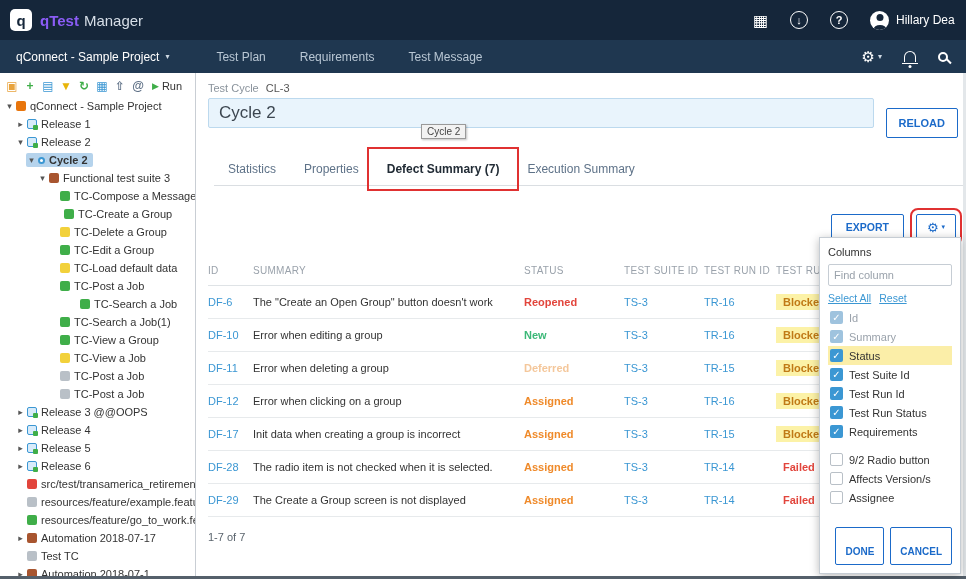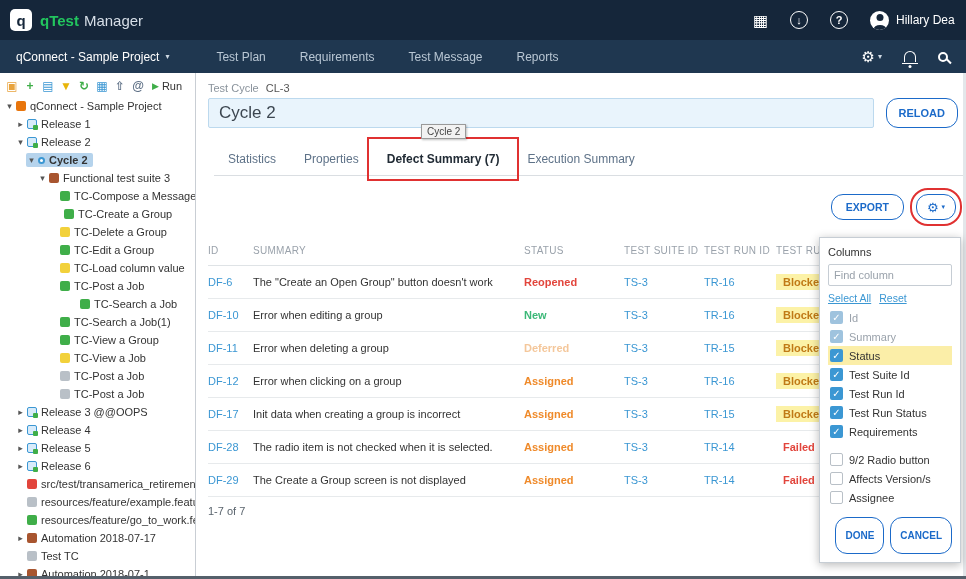--- a/index.html
+++ b/index.html
@@ -6,21 +6,21 @@
   html,body { margin:0; padding:0; }
   body {
     width:966px; height:579px; position:relative; overflow:hidden;
     background:#fff; font-family:"Liberation Sans","DejaVu Sans",sans-serif;
     color:#333;
   }
   
   .topbar { height:40px; background:#15263a; display:flex; align-items:center; padding:0 0 0 10px; }
   .logo-box { width:22px; height:22px; background:#fff; border-radius:5px; color:#15263a;
     font-weight:bold; font-size:15px; display:flex; align-items:center; justify-content:center; margin-right:8px; flex:none; }
-  .brand-bold { color:#22c55e; font-weight:bold; font-size:15px; }
+  .brand-bold { color:#8b5cf6; font-weight:bold; font-size:15px; }
   .brand-light { color:#d7dfe8; font-weight:400; font-size:15px; margin-left:5px; }
   .topbar-spacer { flex:1; }
   .top-icon { color:#fff; margin-left:22px; font-size:16px; flex:none; display:flex; align-items:center; justify-content:center; }
   .circle-icon { width:18px; height:18px; border:1.5px solid #fff; border-radius:50%; font-size:11px; font-weight:bold; }
   .avatar { position:relative; width:19px; height:19px; border-radius:50%; background:#fff; overflow:hidden; margin-left:22px; flex:none; }
   .avatar::before { content:""; position:absolute; top:3px; left:50%; transform:translateX(-50%); width:7px; height:7px; border-radius:50%; background:#15263a; }
   .avatar::after { content:""; position:absolute; bottom:-4px; left:50%; transform:translateX(-50%); width:13px; height:9px; border-radius:50% 50% 0 0; background:#15263a; }
   .user-name { color:#fff; font-size:12px; margin-left:7px; white-space:nowrap; flex:none; width:70px; }
   
   .navbar { height:33px; background:#1f3750; display:flex; align-items:stretch; }
@@ -57,62 +57,62 @@
   .ticon-cycle { width:7px; height:7px; border:2px solid #3b97d3; border-radius:50%; background:#fff; }
   .ticon-suite { background:#a8552f; }
   
   .main { flex:1; position:relative; padding-left:12px; overflow:hidden; }
   .cycle-line { margin-top:9px; font-size:11px; color:#8a939c; }
   .cycle-id { color:#555; margin-left:4px; }
   .title-row { display:flex; margin-top:4px; gap:12px; padding-right:8px; }
   .title-box { flex:1; background:#e9f4fc; border:1px solid #bcd9ee; border-radius:2px; font-size:17px;
     color:#3c4650; padding:0 10px; height:30px; display:flex; align-items:center; cursor:text; }
   .btn { background:#fff; border:1px solid #1b6ac9; color:#1b6ac9; font-weight:bold; font-size:11px;
-    border-radius:12px; padding:0 12px; height:30px; cursor:pointer; font-family:inherit; }
+    border-radius:2px; padding:0 12px; height:30px; cursor:pointer; font-family:inherit;margin-top:10px; }
   .tooltip { position:absolute; left:225px; top:51px; background:#f2f2f2; border:1px solid #9a9a9a;
     font-size:10px; color:#444; padding:1px 5px; box-shadow:1px 1px 2px rgba(0,0,0,.25); z-index:3; }
   .tabs { display:flex; margin-top:15px; margin-left:6px; border-bottom:1px solid #dadee2; padding-right:8px; }
   .tab { font-size:12px; color:#5e7288; padding:9px 14px; cursor:pointer; white-space:nowrap; }
   .tab.active { color:#222c36; font-weight:bold; }
   .red-annotate { outline:2px solid #e03131; outline-offset:4px; }
   .action-row { display:flex; justify-content:flex-end; align-items:center; gap:12px; margin-top:18px; padding-right:10px; }
   .btn.small { height:26px; font-size:10.5px; padding:0 14px; }
   .gear-btn { width:40px; display:flex; align-items:center; justify-content:center; gap:3px; padding:0; }
   .gear-btn .gear-glyph { font-size:13px; }
   .gear-btn .sel-caret { font-size:7px; }
   .table { margin-top:16px; padding-right:10px; }
   .trow { display:grid; grid-template-columns:45px 1fr 100px 80px 72px 180px; align-items:center;
     height:33px; border-bottom:1px solid #e7eaec; font-size:11px; }
   .thead-row { height:30px; color:#9aa2ab; font-size:10px; border-bottom:1px solid #dfe3e6; }
   .th { letter-spacing:.3px; cursor:pointer; white-space:nowrap; overflow:hidden; }
   .td { white-space:nowrap; overflow:hidden; }
   .link { color:#3b97d3; cursor:pointer; }
   .status { font-weight:bold; }
   .run-badge { display:inline-block; font-weight:bold; padding:2px 7px; font-size:11px; }
-  .pagination { font-size:11px; color:#5a646d; margin-top:8px; }
+  .pagination { font-size:11px; color:#5a646d; margin-top:14px; }
   
   .col-panel { position:absolute; top:164px; right:5px; width:142px; background:#fff;
     border:1px solid #c6cdd4; box-shadow:0 2px 9px rgba(0,0,0,.28); padding:8px; z-index:5; }
   .col-title { font-size:11px; color:#333; margin-bottom:6px; }
   .find-input { width:100%; border:1px solid #c6cdd4; height:22px; font-size:11px; padding:0 5px;
     border-radius:2px; font-family:inherit; color:#333; }
   .find-input::placeholder { color:#9aa2ab; }
   .links-row { margin:6px 0 4px; font-size:10.5px; display:flex; gap:8px; }
   .plink { color:#3b97d3; text-decoration:underline; cursor:pointer; }
   .col-item { display:flex; align-items:center; gap:6px; padding:3px 2px; font-size:11px; color:#333; cursor:pointer; }
   .col-item.dim { color:#9aa2ab; }
   .col-item.hl { background:#fbeea8; }
   .cb { width:13px; height:13px; border-radius:2px; flex:none; display:flex; align-items:center;
     justify-content:center; font-size:10px; color:#fff; }
   .cb.checked { background:#3b97d3; }
   .col-item.dim .cb.checked { background:#9fc3de; }
   .cb.un { background:#fff; border:1px solid #b9c0c7; }
   .col-divider { height:9px; }
   .panel-btns { display:flex; justify-content:flex-end; gap:6px; margin-top:10px; }
-  .btn.tiny { height:37px; padding:4px 9px; font-size:10px; }
+  .btn.tiny { height:14px; padding:18px 9px; font-size:10px; }
   
   .page-scrollbar { position:absolute; top:73px; right:0; width:3px; bottom:3px; background:#e3e7ea; }
   .bottom-line { position:absolute; left:0; right:0; bottom:0; height:3px; background:#55606b; }
 </style>
 </head>
 <body>
 
 <div class="topbar">
   <div class="logo-box">
     <span>q</span>
@@ -131,21 +131,20 @@
 
 <div class="navbar">
   <div class="project-sel">
     <span>qConnect - Sample Project</span>
     <span class="sel-caret">▾</span>
   </div>
   <div class="nav-items" id="nav-items">
       <div class="nav-item">Test Plan</div>
       <div class="nav-item">Requirements</div>
       <div class="nav-item">Test Message</div>
-      <div class="nav-item">Reports</div>
     </div>
   <div class="navbar-right">
     <div class="nav-gear">
       <span>⚙</span>
       <span class="sel-caret">▾</span>
     </div>
     <div class="bell"></div>
     <div class="mag"></div>
   </div>
 </div>
@@ -228,21 +227,21 @@
           <span class="tree-content">
             <span class="caret"></span>
             <span class="ticon ticon-tc" style="background: rgb(63, 174, 73);"></span>
             <span class="tree-label">TC-Edit a Group</span>
           </span>
         </div>
         <div class="tree-row" style="padding-left: 48px;">
           <span class="tree-content">
             <span class="caret"></span>
             <span class="ticon ticon-tc" style="background: rgb(242, 209, 59);"></span>
-            <span class="tree-label">TC-Load column value</span>
+            <span class="tree-label">TC-Load default data</span>
           </span>
         </div>
         <div class="tree-row" style="padding-left: 48px;">
           <span class="tree-content">
             <span class="caret"></span>
             <span class="ticon ticon-tc" style="background: rgb(63, 174, 73);"></span>
             <span class="tree-label">TC-Post a Job</span>
           </span>
         </div>
         <div class="tree-row" style="padding-left: 68px;">

